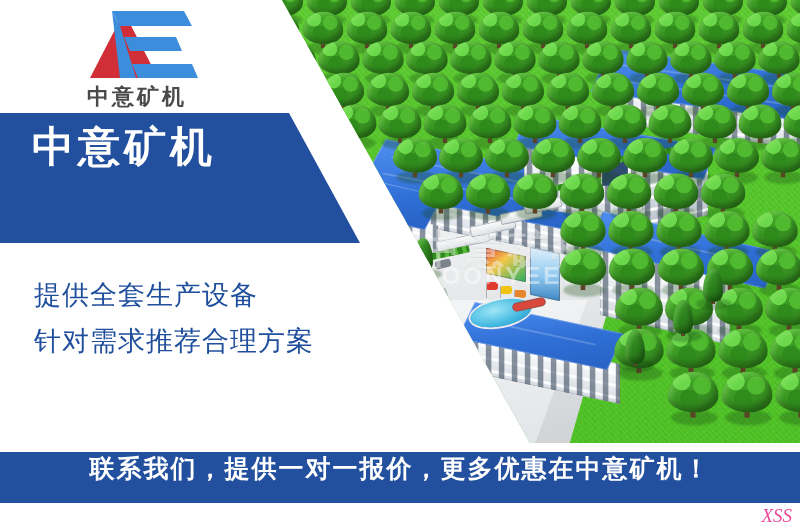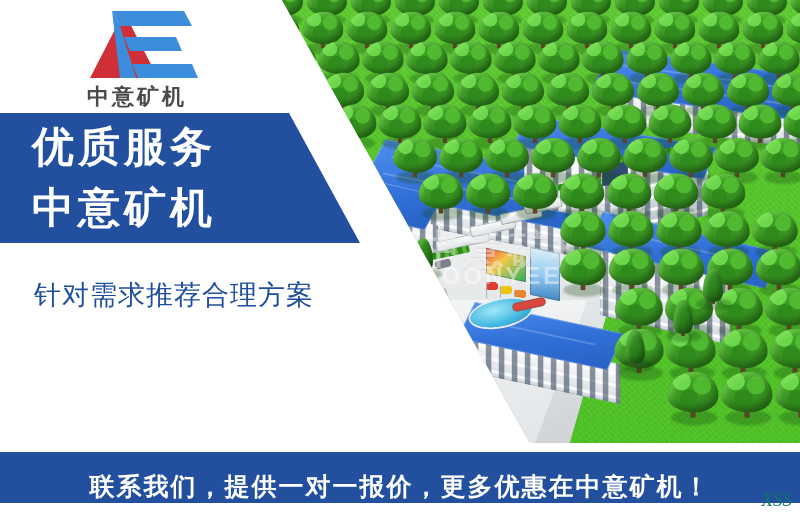--- a/index.html
+++ b/index.html
@@ -259,40 +259,40 @@
 
   
   #bottom-banner {
     position: absolute;
     left: 0;
     top: 452px;
     width: 800px;
     height: 51px;
     background: #22509E;
     display: flex;
-    align-items: flex-end;
+    align-items: flex-start;
     justify-content: center;
   }
   #bottom-banner-text {
     color: #ffffff;
     font-size: 25px;
     font-weight: 700;
     letter-spacing: 2px;
     white-space: nowrap;
   }
 
   
   #corner-watermark {
     position: absolute;
     right: 8px;
-    bottom: 19px;
+    bottom: 3px;
     font-family: "Liberation Serif", "DejaVu Serif", serif;
     font-style: italic;
     font-size: 19px;
-    color: #0f766e;
+    color: #ec4899;
     letter-spacing: 0px;
   }
 </style>
 </head>
 <body>
 
 <div id="poster">
 
   <div id="photo-area">
     <div class="lawn"></div>
@@ -892,36 +892,36 @@
       </div>
       <div class="tree conifer" style="left: 612px; top: 330px;">
         <div class="shadow"></div>
         <div class="trunk"></div>
         <div class="crown"></div>
       </div>
     </div>
 
   <div id="headline-band"></div>
   <div id="headline-text">
-    <span class="hl-line">优质服务</span>
     <span class="hl-line">中意矿机</span>
   </div>
 
   <div id="logo">
     <svg id="logo-mark" viewBox="0 0 170 78">
       <polygon points="38,72 72,6 106,72" fill="#D02F38"></polygon>
       <polygon points="60,5 132,5 140,20 68,20" fill="#3C8EDC"></polygon>
       <polygon points="60,5 68,20 84,72 68,72" fill="#3C8EDC"></polygon>
       <polygon points="72,31 124,31 130,45 78,45" fill="#3C8EDC"></polygon>
       <polygon points="80,58 140,58 146,72 86,72" fill="#3C8EDC"></polygon>
     </svg>
     <div id="logo-name">中意矿机</div>
   </div>
 
   <div id="bullets">
+    <span class="bullet">提供全套生产设备</span>
     <span class="bullet">针对需求推荐合理方案</span>
   </div>
 
   <div id="bottom-banner">
     <span id="bottom-banner-text">联系我们，提供一对一报价，更多优惠在中意矿机！</span>
   </div>
 
   <div id="corner-watermark">XSS</div>
 
 </div>

